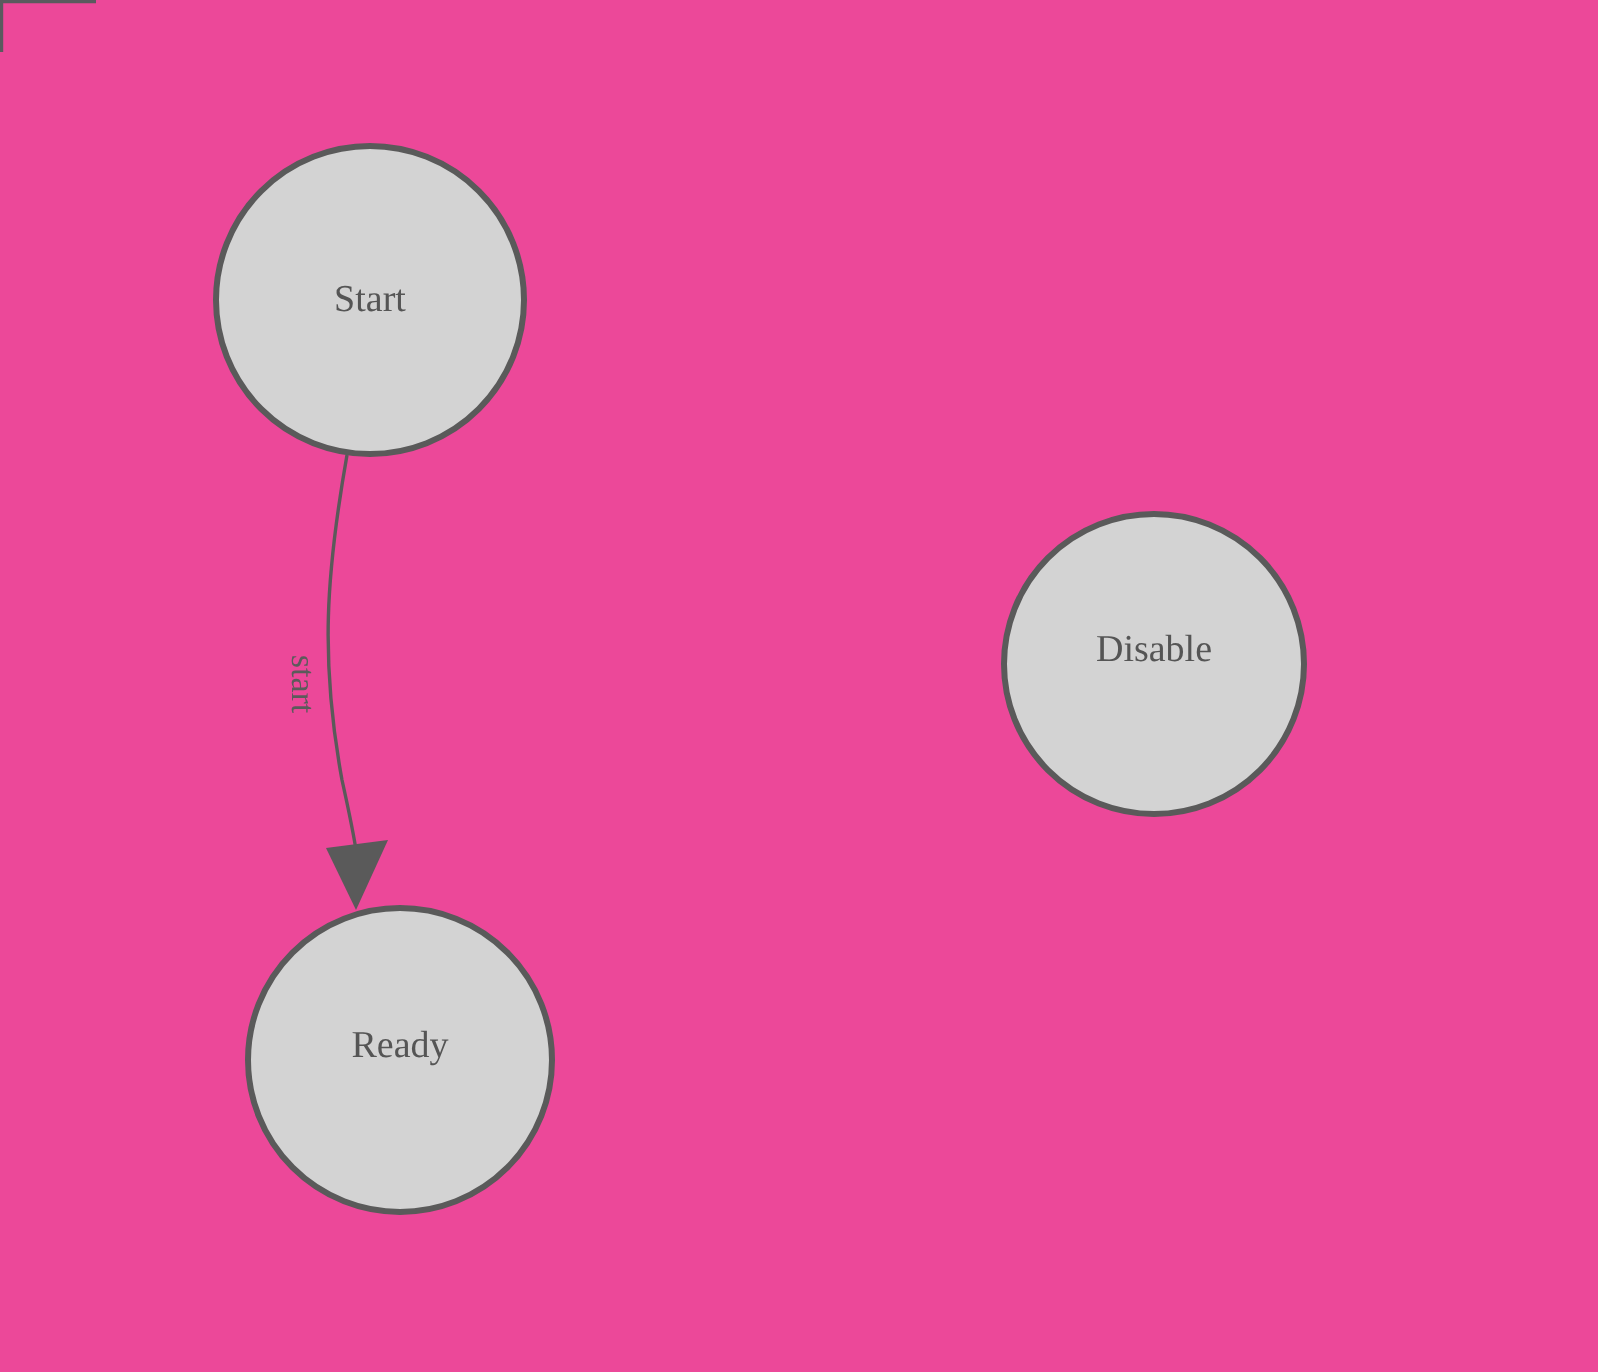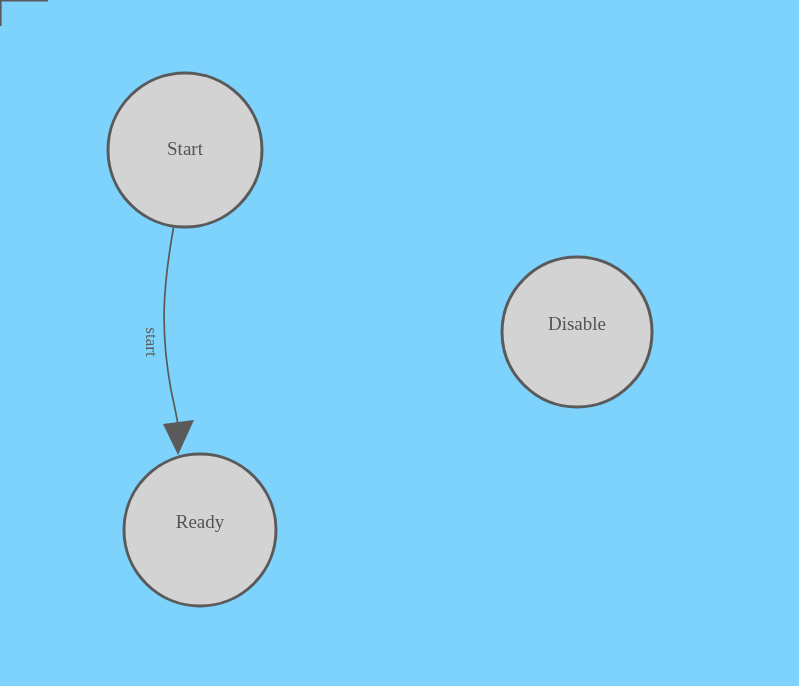--- a/index.html
+++ b/index.html
@@ -11,21 +11,21 @@
   body {
     width: 799px;
     height: 686px;
     overflow: hidden;
     font-family: "Liberation Serif", "DejaVu Serif", serif;
   }
   #diagram-canvas {
     position: relative;
     width: 799px;
     height: 686px;
-    background: #7dd3fc;
+    background: #ec4899;
   }
   #diagram-svg {
     position: absolute;
     top: 0;
     left: 0;
     width: 799px;
     height: 686px;
     display: block;
   }
   .node-label {

